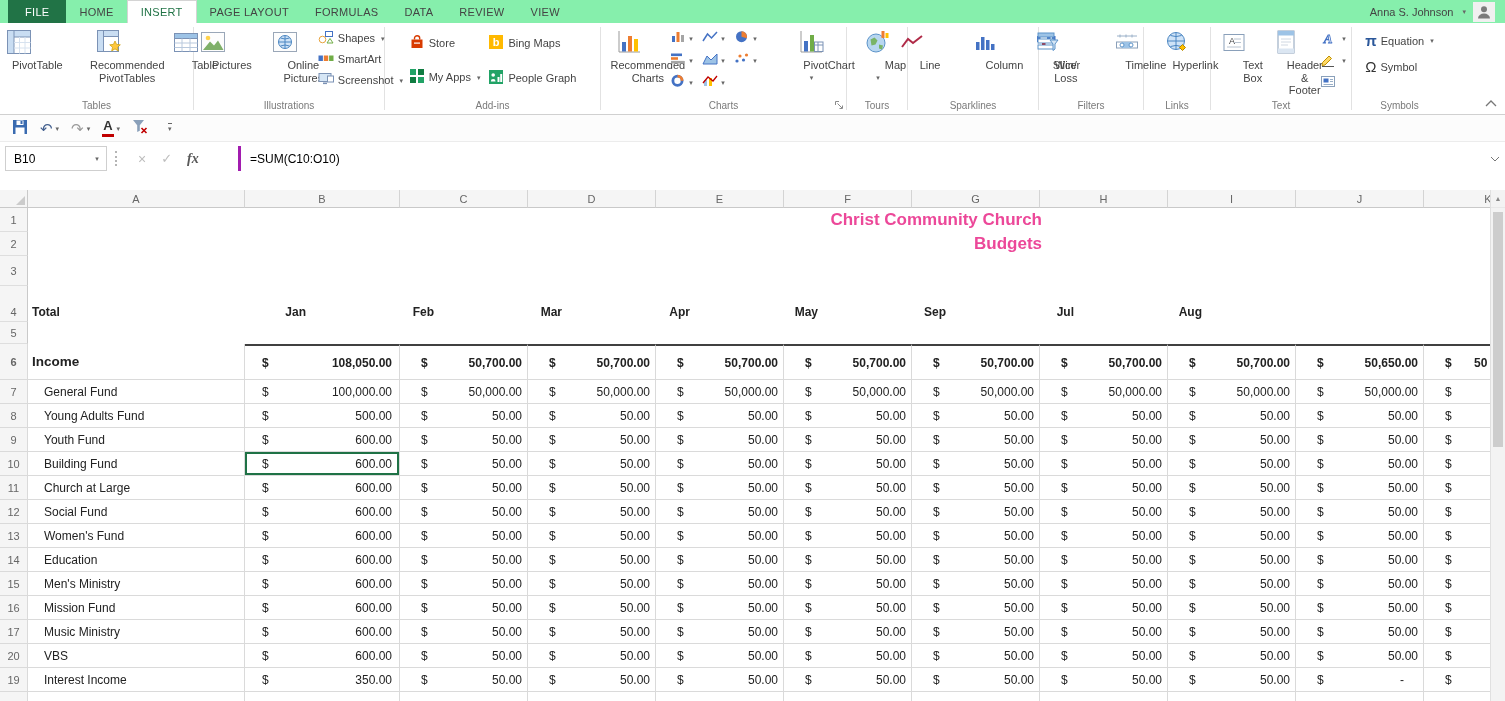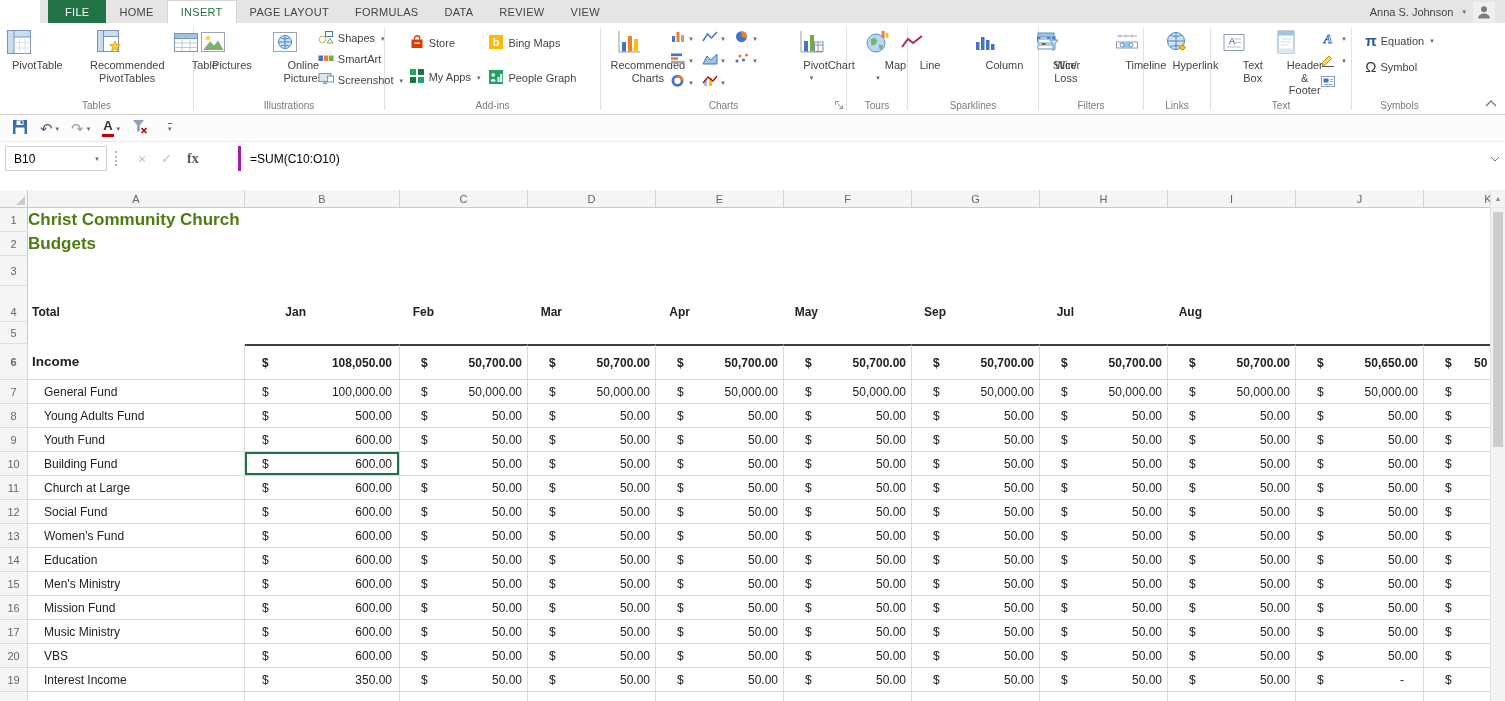--- a/index.html
+++ b/index.html
@@ -1,20 +1,20 @@
 <!DOCTYPE html>
 <html><head>
 <meta charset="utf-8">
 <style>
   html,body{margin:0;padding:0;width:1505px;height:701px;overflow:hidden;background:#fff;}
   body{font-family:"Liberation Sans",sans-serif;font-size:12px;color:#222;}
   #app{position:relative;width:1505px;height:701px;background:#fff;overflow:hidden;}
 
   
-  #tabbar{height:23px;display:flex;align-items:stretch;background:#e5e5e5;font-size:11px;color:#444;margin-left:40px;}
+  #tabbar{height:23px;display:flex;align-items:stretch;background:#86efac;font-size:11px;color:#444;}
   .tab{padding:0 13px;display:flex;align-items:center;letter-spacing:.3px;cursor:default;}
   .tab.file{background:#217346;color:#fff;margin-left:8px;padding:0 17px;}
   .tab.active{color:#217346;border:1px solid #d4d4d4;border-bottom:none;background:#fff;}
   #tab-right{margin-left:auto;display:flex;align-items:center;gap:7px;padding-right:10px;color:#444;}
   .dd{font-size:7px;color:#666;margin-left:2px;line-height:1;}
   .personbox{width:22px;height:20px;background:#f0f0f0;display:flex;align-items:center;justify-content:center;}
 
   
   #ribbon{height:91px;border-bottom:1px solid #d0d0d0;display:flex;align-items:stretch;background:#fff;position:relative;}
   .rgroup{display:flex;flex-direction:column;padding:1px 1px 0;position:relative;box-sizing:border-box;}
@@ -48,37 +48,37 @@
 
   
   #fbar{height:50px;background:#fff;border-bottom:1px solid #cfcfcf;position:relative;box-sizing:border-box;}
   .nbox{position:absolute;left:5px;top:4px;width:102px;height:25px;border:1px solid #cfcfcf;background:#fff;display:flex;align-items:center;box-sizing:border-box;}
   .nb-text{padding-left:8px;flex:1;font-size:12px;color:#000;}
   .nb-dd{width:18px;text-align:center;}
   .fdots{position:absolute;left:115px;top:9px;height:15px;width:0;border-left:2px dotted #b5b5b5;}
   .fbtns{position:absolute;left:138px;top:4px;height:25px;display:flex;align-items:center;gap:15px;}
   .fbx{color:#bdbdbd;font-size:14px;}
   .fbcheck{color:#bdbdbd;font-size:13px;}
-  .fx{font-family:"Liberation Serif",serif;font-weight:bold;color:#595959;font-size:14px;}
+  .fx{font-family:"Liberation Serif",serif;font-style:italic;font-weight:bold;color:#595959;font-size:14px;}
   .ftext{position:absolute;left:238px;top:4px;height:25px;right:22px;display:flex;align-items:center;padding-left:9px;border-left:3px solid #a21caf;font-size:12px;color:#000;}
   .fexpand{position:absolute;right:2px;top:4px;width:17px;height:25px;display:flex;align-items:center;justify-content:center;}
 
   
   #grid{position:absolute;left:0;top:190px;width:1505px;height:511px;overflow:hidden;background:#fff;}
   .g-row{display:flex;width:1553px;align-items:stretch;}
   .h18{height:18px;}.h22{height:22px;}.h24{height:24px;}.h30{height:30px;}.h36{height:36px;}
   .c{flex:none;box-sizing:border-box;display:flex;align-items:center;overflow:hidden;font-size:12px;}
   .cA{width:217px;}.cB{width:155px;}.cM{width:128px;}.cK{width:129px;position:relative;}
   .fillc{width:1525px;}
   .lined .c{border-right:1px solid #dadada;border-bottom:1px solid #dadada;}
   .ch{background:#f5f5f5;border-right:1px solid #d4d4d4;border-bottom:1px solid #c9c9c9;color:#666;font-size:11px;justify-content:center;}
   .rh{width:28px;background:#f5f5f5;border-right:1px solid #c9c9c9;border-bottom:1px solid #dedede;color:#666;font-size:11px;justify-content:center;}
   .corner{width:28px;background:#f5f5f5;border-right:1px solid #c9c9c9;border-bottom:1px solid #c9c9c9;position:relative;flex:none;box-sizing:border-box;}
   .tri{position:absolute;right:2px;bottom:2px;width:0;height:0;border-bottom:9px solid #cbcbcb;border-left:9px solid transparent;}
-  .tspan{display:block;width:1014px;text-align:left;font-weight:bold;font-size:17px;color:#4d7c0f;}
+  .tspan{display:block;width:1014px;text-align:right;font-weight:bold;font-size:17px;color:#ec4899;}
   .r4 .c{align-items:flex-end;padding-bottom:3px;}
   .hdrA{font-weight:bold;padding-left:4px;}
   .hdrB{font-weight:bold;padding-left:4px;}
   .mh{justify-content:flex-end;padding-right:5px;font-weight:bold;}
   .mh-slot{display:flex;}
   .money{justify-content:space-between;padding:0 5px 0 21px;}
   .cB.money{padding:0 7px 0 17px;}
   .cK.money{padding-left:21px;}
   .cur{flex:none;}
   .val{flex:none;}

